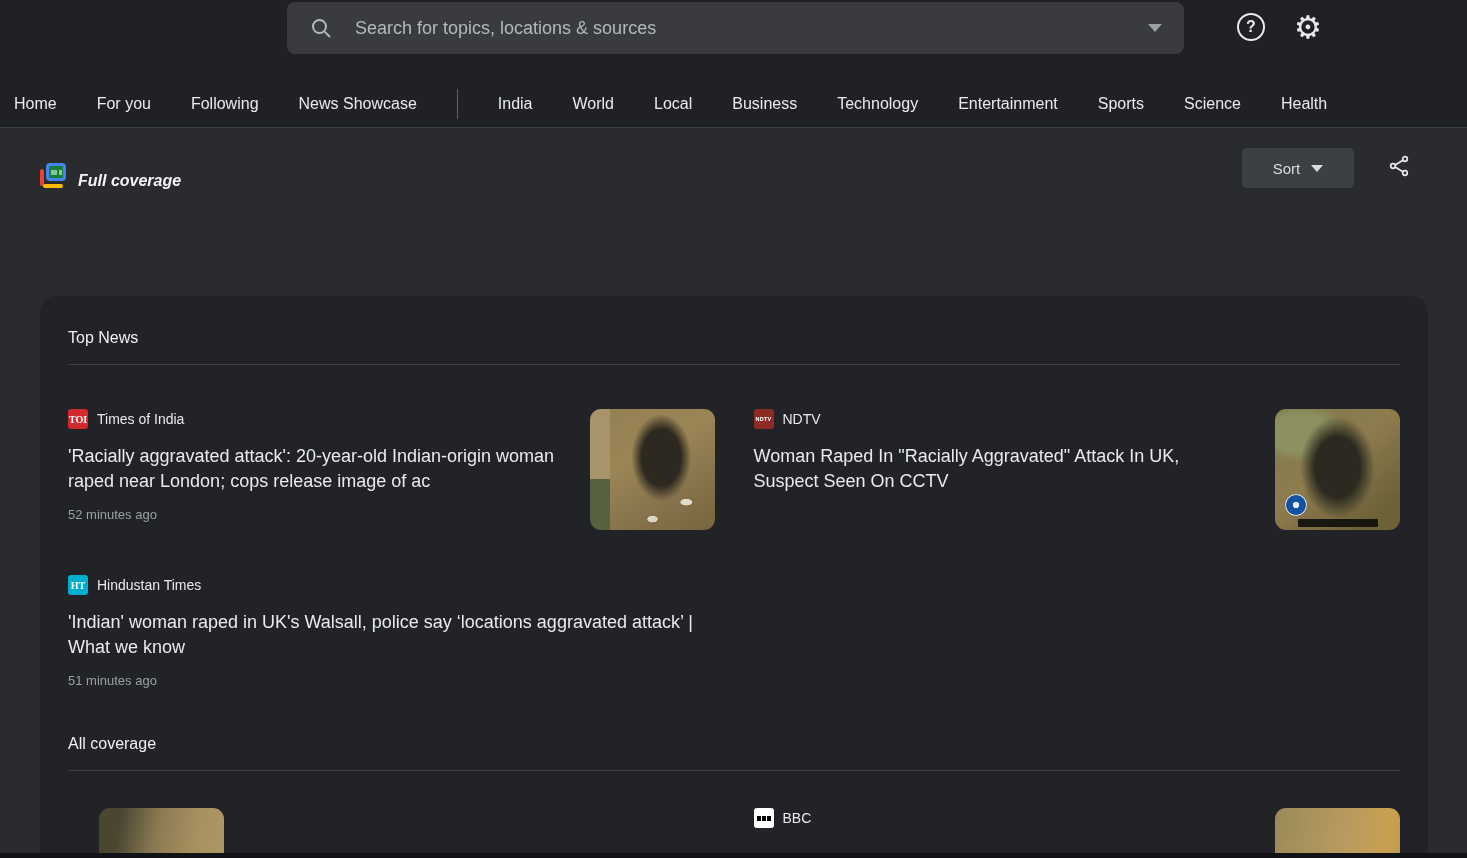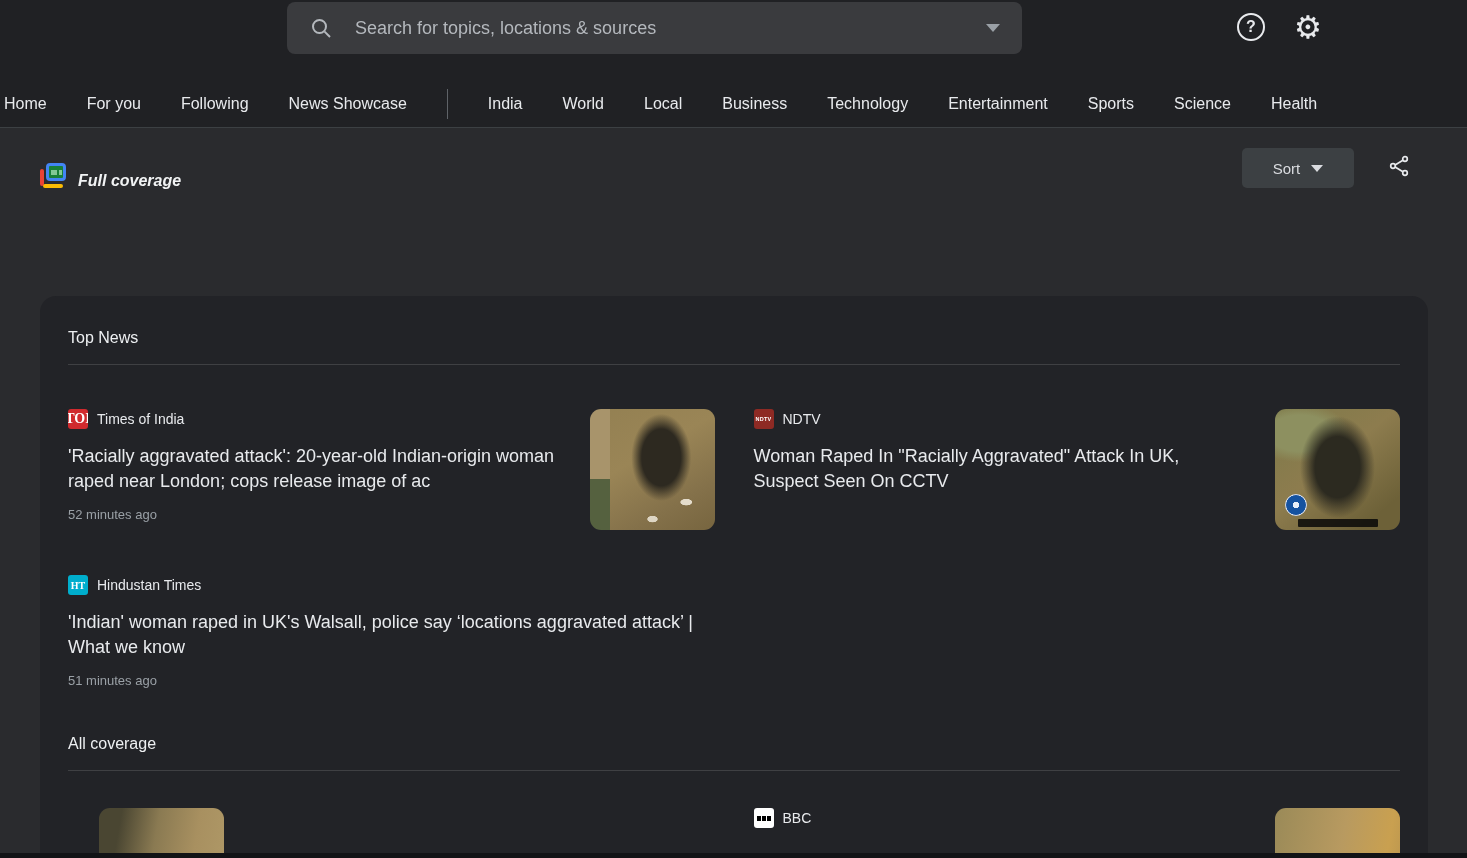--- a/index.html
+++ b/index.html
@@ -2,35 +2,35 @@
 <html><head>
 <meta charset="utf-8">
 <style>
   * { margin:0; padding:0; box-sizing:border-box; }
   html,body { width:1467px; height:858px; overflow:hidden; background:#2a2b2e;
     font-family:"Liberation Sans","DejaVu Sans",sans-serif; }
   .app { position:relative; width:1467px; height:858px; }
 
   
   header { position:relative; height:128px; background:#202124; border-bottom:1px solid #3c4043; }
-  .search-bar { position:absolute; left:287px; top:2px; width:735px; height:52px;
+  .search-bar { position:absolute; left:287px; top:2px; width:897px; height:52px;
     background:#3a3b3e; border-radius:8px; display:flex; align-items:center; padding:0 22px; }
   .search-icon { flex:0 0 auto; margin-right:22px; display:flex; }
   .search-input { flex:1; background:transparent; border:none; outline:none;
     font-size:18px; color:#e8eaed; font-family:inherit; }
   .search-input::placeholder { color:#b4b8bd; opacity:1; }
   .caret { width:0; height:0; border-left:7px solid transparent; border-right:7px solid transparent;
     border-top:8px solid #9aa0a6; }
   .help-btn { position:absolute; left:1237px; top:13px; width:28px; height:28px; border:2.5px solid #e8eaed;
     border-radius:50%; color:#e8eaed; font-size:16px; font-weight:bold; display:flex;
     align-items:center; justify-content:center; cursor:pointer; }
   .gear-btn { position:absolute; left:1294px; top:7px; font-size:31px; color:#e8eaed;
     line-height:40px; cursor:pointer; font-family:"DejaVu Sans",sans-serif; }
   nav { position:absolute; left:0; top:80px; right:0; height:47px; display:flex;
-    align-items:center; padding-left:4px; gap:40px; }
+    align-items:center; padding-left:14px; gap:40px; }
   .nav-item { font-size:16px; font-weight:500; color:#e8eaed; white-space:nowrap; cursor:pointer; }
   .nav-divider { width:1px; height:30px; background:#5f6368; }
 
   
   main { position:relative; height:730px; background:#2a2b2e; }
   .fc-row { position:absolute; left:38px; top:32px; display:flex; align-items:flex-end; gap:10px;font-style:italic; }
   .fc-icon { position:relative; width:30px; height:30px; }
   .fc-red { position:absolute; left:2px; top:9px; width:4px; height:17px; background:#ea4335; border-radius:2px; }
   .fc-yellow { position:absolute; left:5px; bottom:2px; width:20px; height:4px; background:#fbbc04; border-radius:2px; }
   .fc-blue { position:absolute; left:8px; top:3px; width:20px; height:18px; border:3px solid #4285f4;
@@ -56,21 +56,21 @@
   .row1 { margin-top:44px; }
   .row2 { margin-top:45px; }
   .row3 { margin-top:37px; }
   .all-coverage { margin-top:47px; }
   .article { display:flex; align-items:flex-start; }
   .art-text { flex:1; min-width:0; }
   .art-head { display:flex; align-items:center; gap:9px; }
   .favicon { width:20px; height:20px; border-radius:3px; flex:0 0 auto; display:flex;
     align-items:center; justify-content:center; overflow:hidden; }
   .fav-toi { background:#d02a2e; color:#fff; font-family:"Liberation Serif",serif;
-    font-weight:700; font-size:14px; }
+    font-weight:700; font-size:10px; }
   .fav-ndtv { background:#8e2a24; color:#fff; font-weight:700; font-size:5.5px; letter-spacing:0.2px; }
   .fav-ht { background:#00aecd; color:#fff; font-family:"Liberation Serif",serif;
     font-weight:700; font-size:10px; }
   .fav-it { background:#ffffff; color:#e4282b; font-weight:700; font-size:5.5px;
     line-height:5.5px; text-align:center; flex-direction:column; }
   .fav-bbc { background:#ffffff; gap:1px; }
   .fav-bbc span { width:4px; height:5px; background:#000; display:block; }
   .src-name { font-size:14px; color:#e8eaed; cursor:pointer; }
   .headline { margin-top:15px; font-size:18px; line-height:25px; font-weight:500;
     color:#e8eaed; cursor:pointer; }

